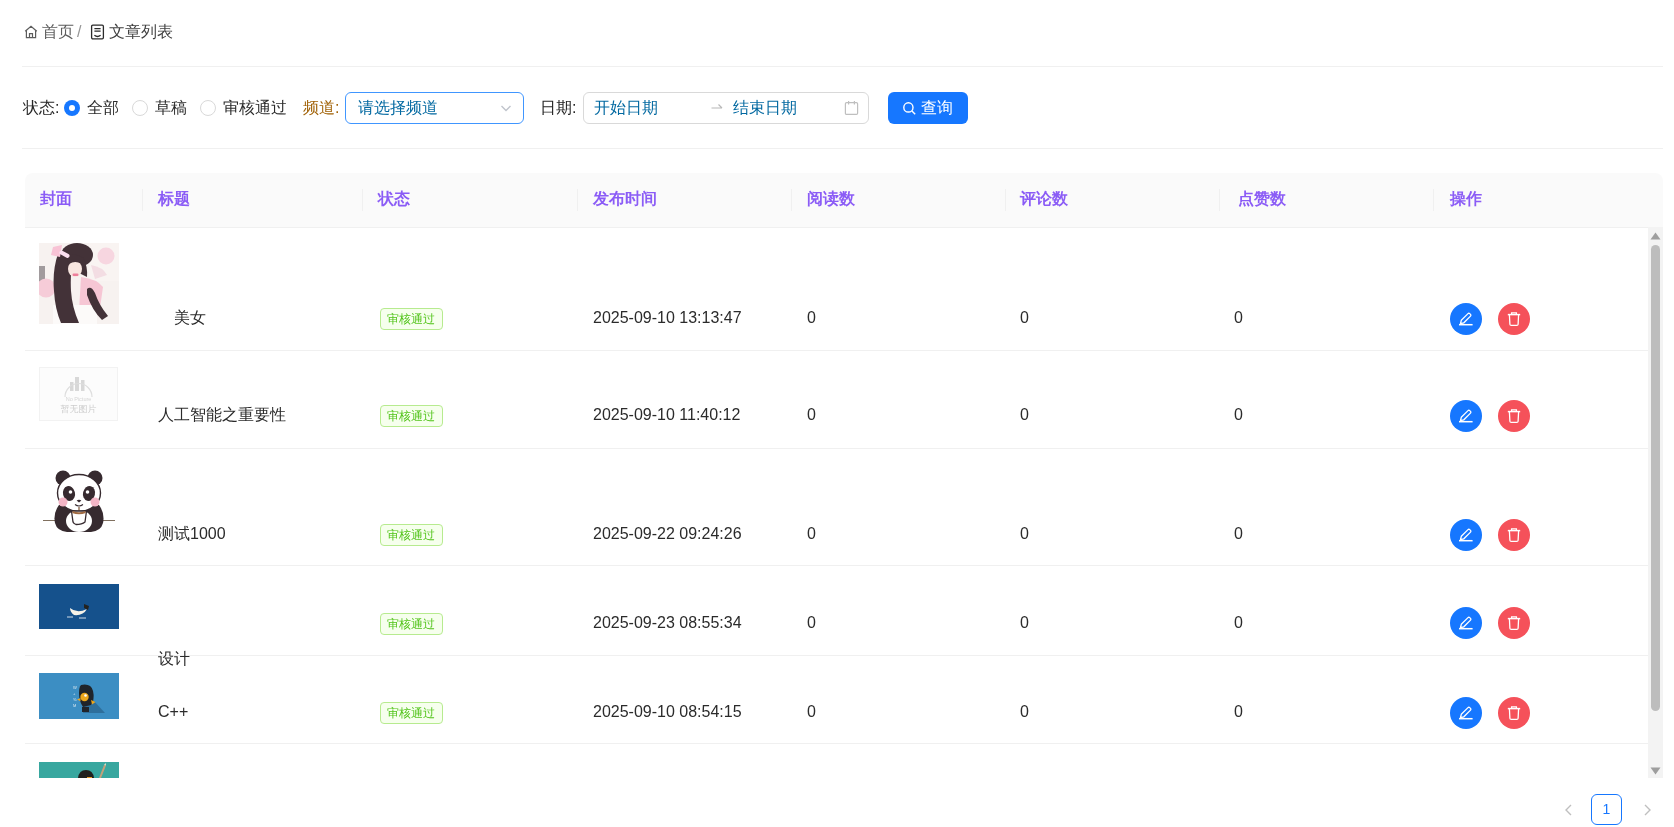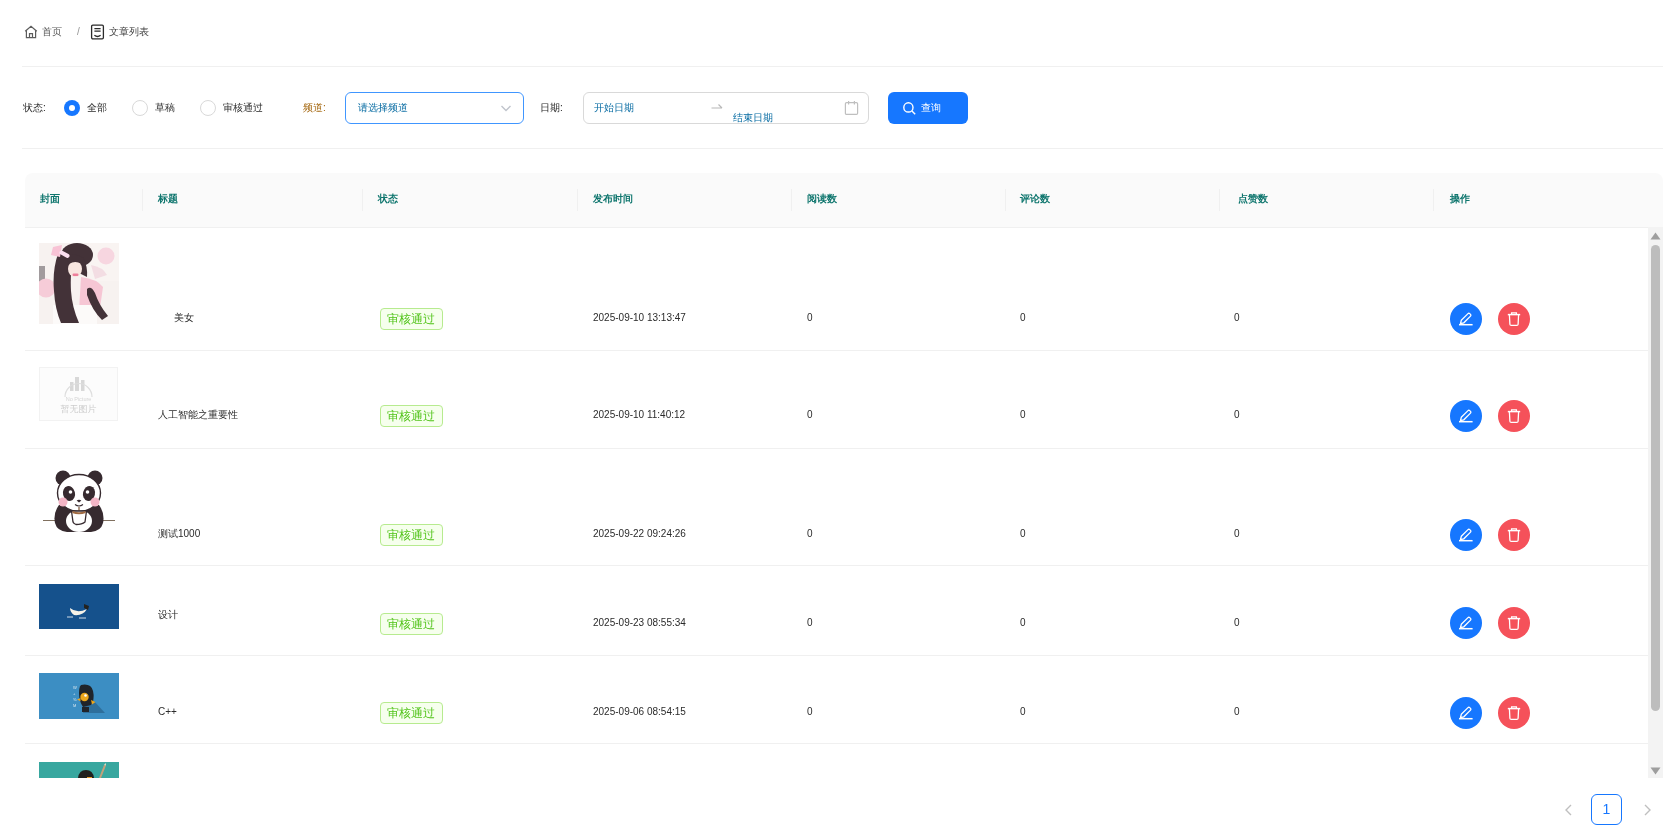--- a/index.html
+++ b/index.html
@@ -1,21 +1,21 @@
 <!DOCTYPE html>
 <html><head>
 <meta charset="utf-8">
 <style>
   * { margin:0; padding:0; box-sizing:border-box; }
   html,body { width:1674px; height:827px; background:#fff; overflow:hidden;
     font-family:"Liberation Sans", sans-serif; }
   .abs { position:absolute; }
-  .t { position:absolute; font-size:10px; line-height:22px; color:#2b2b2b; white-space:nowrap; }
+  .t { position:absolute; font-size:16px; line-height:22px; color:#2b2b2b; white-space:nowrap; }
   .ph { color:#0369a1; }
-  .hdr { font-weight:700; color:#0f766e;text-align:right; }
+  .hdr { font-weight:700; color:#8b5cf6;text-align:right; }
   .hline { position:absolute; height:1px; background:#f0f0f0; }
   .vsep { position:absolute; width:1px; height:22px; top:189px; background:#f0f0f0; }
   .tag { position:absolute; width:63px; height:22px; line-height:20px; text-align:center;
     font-size:12px; color:#52c41a; background:#f6ffed; border:1px solid #b7eb8f; border-radius:4px; }
   .cir { position:absolute; width:32px; height:32px; border-radius:50%; }
   .cir svg { position:absolute; left:7px; top:7px; }
   .blue { background:#1677ff; }
   .red { background:#f5515a; }
   .radio { position:absolute; width:16px; height:16px; border-radius:50%; top:100px; }
   .radio.off { background:#fff; border:1px solid #d9d9d9; }
@@ -52,21 +52,21 @@
 <svg class="abs" style="left:499px;top:101px" width="14" height="14" viewBox="0 0 14 14" fill="none" stroke="#c0c4cc" stroke-width="1.4">
   <path d="M2.5 5 L7 9.5 L11.5 5"></path>
 </svg>
 
 <div class="t" style="left:540px;top:97px;color:#262626">日期:</div>
 <div class="abs" style="left:583px;top:92px;width:286px;height:32px;border:1px solid #d9d9d9;border-radius:6px;background:#fff"></div>
 <div class="t ph" style="left:594px;top:97px">开始日期</div>
 <svg class="abs" style="left:710px;top:101px" width="14" height="14" viewBox="0 0 14 14" fill="none" stroke="#b8b8b8" stroke-width="1.2">
   <path d="M1.5 7 H12 M8.5 3.5 L12 7"></path>
 </svg>
-<div class="t ph" style="left:733px;top:107px">结束日期</div>
+<div class="t ph" style="left:733px;top:97px">结束日期</div>
 <svg class="abs" style="left:844px;top:100px" width="15" height="16" viewBox="0 0 15 16" fill="none" stroke="#bfbfbf" stroke-width="1.2">
   <rect x="1.4" y="2.6" width="12.2" height="11.8" rx="1.2"></rect>
   <path d="M4.6 1 V4.4 M10.4 1 V4.4"></path>
 </svg>
 
 <div class="abs" style="left:888px;top:92px;width:80px;height:32px;background:#1677ff;border-radius:6px"></div>
 <svg class="abs" style="left:902px;top:101px" width="15" height="15" viewBox="0 0 15 15" fill="none" stroke="#fff" stroke-width="1.4">
   <circle cx="6.4" cy="6.4" r="4.6"></circle>
     <path d="M9.9 9.9 L13.2 13.2"></path>
 </svg>
@@ -209,21 +209,21 @@
       <path d="M4.4 4.8 L4.9 14.2 a1.3 1.3 0 0 0 1.3 1.2 h5.6 a1.3 1.3 0 0 0 1.3 -1.2 L13.6 4.8"></path>
     </svg>
   </div>
 
 <svg class="abs" style="left:38.5px;top:583.5px" width="80" height="45" viewBox="0 0 80 45">
   <rect width="80" height="45" fill="#15518c"></rect>
   <path d="M31 24 Q38 30 48 25 Q44 32 35 31 Q31 28 31 24 Z" fill="#f6f2e8"></path>
   <path d="M45 20 l5 2 -1 4 -4 -2 Z" fill="#24221e"></path>
   <path d="M28 33 h6 M40 34 h7" stroke="#cfdbe6" stroke-width="1"></path>
 </svg>
-<div class="t" style="left:158px;top:604px">设计</div>
+<div class="t" style="left:158px;top:648px">设计</div>
 <div class="tag" style="left:379.5px;top:612.5px">审核通过</div>
 <div class="t" style="left:593px;top:612px">2025-09-23 08:55:34</div>
 <div class="t" style="left:807px;top:612px">0</div>
 <div class="t" style="left:1020px;top:612px">0</div>
 <div class="t" style="left:1234px;top:612px">0</div>
 <div class="cir blue" style="left:1450px;top:607px">
     <svg width="18" height="18" viewBox="0 0 18 18" fill="none" stroke="#fff" stroke-width="1.3">
       <path d="M2 14.7 H15.6" stroke-width="1.5"></path>
       <path d="M4.3 10.3 L11 3.6 a1.2 1.2 0 0 1 1.7 0 l0.8 0.8 a1.2 1.2 0 0 1 0 1.7 L6.8 12.8 L3.5 13.6 Z"></path>
     </svg>
@@ -247,21 +247,21 @@
   <rect x="43" y="34" width="7" height="5" fill="#20242a"></rect>
   <g fill="#d7e6f0" font-size="4" font-family="sans-serif">
     <text x="34" y="16">W</text>
       <text x="34" y="22">+</text>
       <text x="34" y="28">%</text>
       <text x="34" y="34">M</text>
   </g>
 </svg>
 <div class="t" style="left:158px;top:701px">C++</div>
 <div class="tag" style="left:379.5px;top:702px">审核通过</div>
-<div class="t" style="left:593px;top:701px">2025-09-06 08:54:15</div>
+<div class="t" style="left:593px;top:701px">2025-09-10 08:54:15</div>
 <div class="t" style="left:807px;top:701px">0</div>
 <div class="t" style="left:1020px;top:701px">0</div>
 <div class="t" style="left:1234px;top:701px">0</div>
 <div class="cir blue" style="left:1450px;top:697px">
     <svg width="18" height="18" viewBox="0 0 18 18" fill="none" stroke="#fff" stroke-width="1.3">
       <path d="M2 14.7 H15.6" stroke-width="1.5"></path>
       <path d="M4.3 10.3 L11 3.6 a1.2 1.2 0 0 1 1.7 0 l0.8 0.8 a1.2 1.2 0 0 1 0 1.7 L6.8 12.8 L3.5 13.6 Z"></path>
     </svg>
   </div>
 <div class="cir red" style="left:1498px;top:697px">

